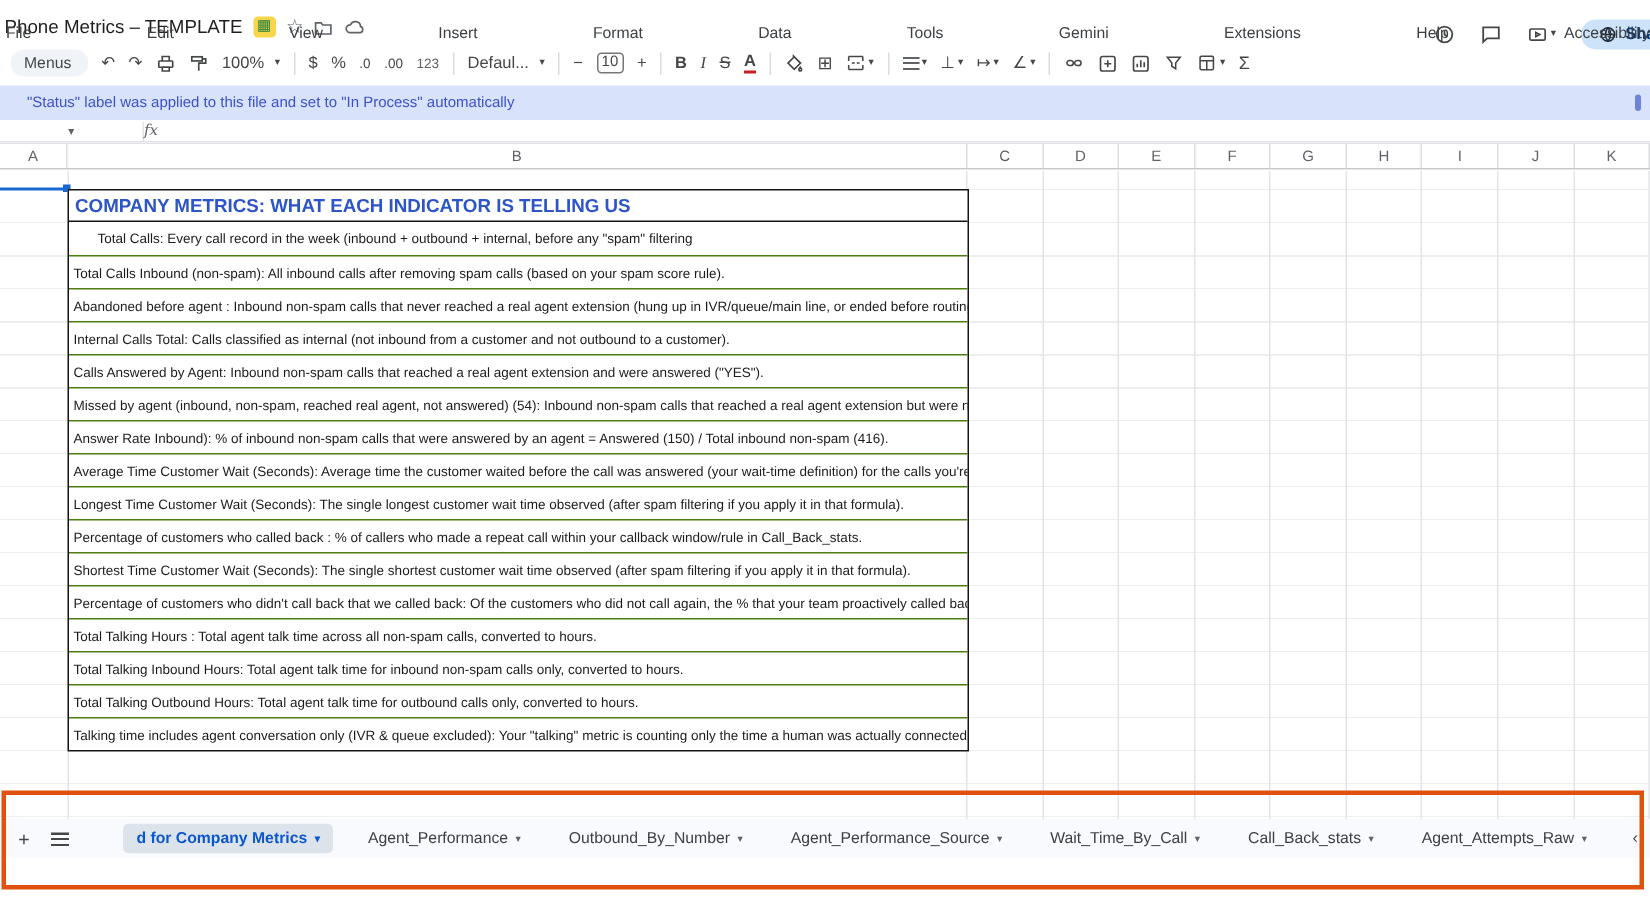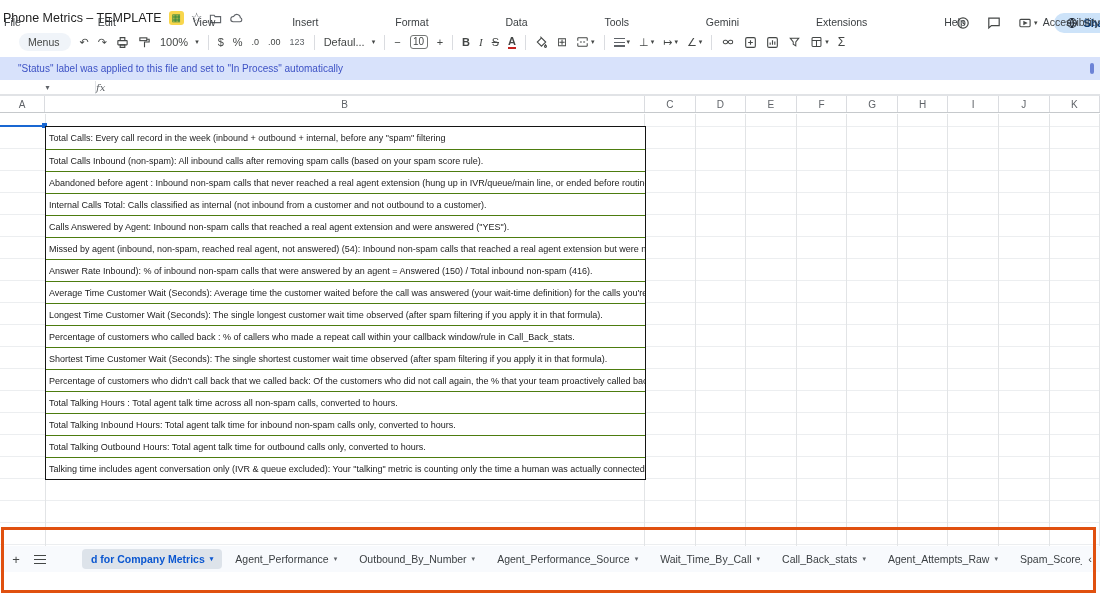--- a/index.html
+++ b/index.html
@@ -15,21 +15,21 @@
   .tbar-ico { color:#5f6368; font-size:12px; line-height:12px; display:flex; align-items:center; }
   .top-right { position:absolute; top:2px; right:0; height:22px; display:flex; align-items:center; gap:17px; padding-right:0; }
   .top-right .tbar-ico svg { display:block; }
   .share-pill { display:flex; align-items:center; gap:5px; background:#cde3f9; border-radius:11px; height:20px; padding:0 12px; margin-right:-26px; color:#0b3b75; font-size:11px; font-weight:bold; }
 
   
   .menu-row { position:absolute; top:15px; left:0; right:0; height:13px; display:flex; align-items:center; gap:14px; padding-left:4px;justify-content:space-between; }
   .menu-item { font-size:10.5px; color:#3c4043; white-space:nowrap; }
 
   
-  .toolbar { position:absolute; top:28px; left:12px; right:0; height:28px; display:flex; align-items:center; gap:9px; padding-left:7px; font-size:10.5px; color:#444746; }
+  .toolbar { position:absolute; top:28px; left:0; right:0; height:28px; display:flex; align-items:center; gap:9px; padding-left:7px; font-size:10.5px; color:#444746; }
   .menus-pill { background:#f0f4f9; border-radius:11px; padding:3px 11px 3px 9px; font-size:10.5px; color:#444746; }
   .tb { display:flex; align-items:center; gap:2px; color:#444746; font-size:11px; line-height:12px; white-space:nowrap; }
   .tb svg { display:block; }
   .tb .caret { font-size:7px; color:#444746; }
   .tdiv { width:1px; height:15px; background:#dadce0; }
   .fs-box { border:1px solid #747775; border-radius:3px; width:18px; height:14px; text-align:center; font-size:10px; line-height:12px; color:#444746; }
   .b-bold { font-weight:bold; }
   .b-italic { font-style:italic; font-family:"Liberation Serif",serif; }
   .b-strike { text-decoration:line-through; }
   .b-color { border-bottom:2px solid #c5221f; padding-bottom:0; font-weight:bold; }
@@ -60,27 +60,27 @@
   .vline { position:absolute; top:0; bottom:0; width:1px; background:#e2e4e6; }
   .right-cols { position:absolute; left:645px; right:0; top:0; bottom:0; display:flex; }
   .right-cols div { flex:1; border-right:1px solid #e2e4e6; }
 
   .sel-line { position:absolute; left:0; top:11px; width:45px; height:2px; background:#1967d2; }
   .sel-dot { position:absolute; left:42px; top:9px; width:5px; height:5px; background:#1967d2; }
 
   .grid-block { position:absolute; left:45px; top:12px; width:601px; background:#fff; border:1.5px solid #141414; }
   .block-title { height:21px; line-height:21px; padding-left:4px; font-size:12.5px; font-weight:bold; color:#2d55c8; border-bottom:1.5px solid #141414; white-space:nowrap; overflow:hidden; }
   .brow { height:22px; line-height:22px; padding-left:3px; font-size:9px; color:#1c1c1c; white-space:nowrap; overflow:hidden; border-top:1px solid #4d7c0f; }
-  .brow:first-of-type { border-top:none; }
+  .brow:first-of-type { border-top:none;margin-left:16px; }
 
   
   .tabstrip { position:absolute; top:546px; left:0; right:0; height:26px; background:#f8fafd; display:flex; align-items:center; padding-left:6px; gap:2px; }
   .strip-btn { color:#444746; font-size:13px; width:20px; text-align:center; }
   .hamburger { width:12px; height:9px; background:repeating-linear-gradient(to bottom,#444746 0 1.4px,transparent 1.4px 3.8px); margin:0 8px 0 6px; }
-  .tabs { display:flex; gap:4px; flex:1; overflow:hidden;padding-left:26px; }
+  .tabs { display:flex; gap:14px; flex:1; overflow:hidden;padding-left:26px; }
   .tab { display:flex; align-items:center; gap:5px; padding:4px 9px; border-radius:4px; font-size:10.5px; color:#3c4043; white-space:nowrap; }
   .tab .caret { font-size:7px; color:#5f6368; }
   .tab.active { background:#dde3ea; color:#0b57d0; font-weight:bold; }
   .tab.active .caret { color:#0b57d0; }
   .strip-scroll { color:#444746; font-size:11px; padding:0 8px 0 4px; }
 
   
   .annotation-box { position:absolute; left:1px; top:527px; width:1095px; height:66px; border:3px solid #e0500f; z-index:50; pointer-events:none; }
 </style>
 </head>
@@ -309,20 +309,21 @@
         <div></div>
         <div></div>
         <div></div>
     </div>
     <div class="vline" style="left:644px;"></div>
 
     <div class="sel-line"></div>
     <div class="sel-dot"></div>
 
     <div class="grid-block">
+      <div class="block-title">COMPANY METRICS: WHAT EACH INDICATOR IS TELLING US</div>
       <div>
 
       <div class="brow">Total Calls: Every call record in the week (inbound + outbound + internal, before any "spam" filtering</div>
           <div class="brow">Total Calls Inbound (non-spam): All inbound calls after removing spam calls (based on your spam score rule).</div>
           <div class="brow">Abandoned before agent : Inbound non-spam calls that never reached a real agent extension (hung up in IVR/queue/main line, or ended before routing to a person).</div>
           <div class="brow">Internal Calls Total: Calls classified as internal (not inbound from a customer and not outbound to a customer).</div>
           <div class="brow">Calls Answered by Agent: Inbound non-spam calls that reached a real agent extension and were answered ("YES").</div>
           <div class="brow">Missed by agent (inbound, non-spam, reached real agent, not answered) (54): Inbound non-spam calls that reached a real agent extension but were not answered ("NO").</div>
           <div class="brow">Answer Rate Inbound): % of inbound non-spam calls that were answered by an agent = Answered (150) / Total inbound non-spam (416).</div>
           <div class="brow">Average Time Customer Wait (Seconds): Average time the customer waited before the call was answered (your wait-time definition) for the calls you're including.</div>

